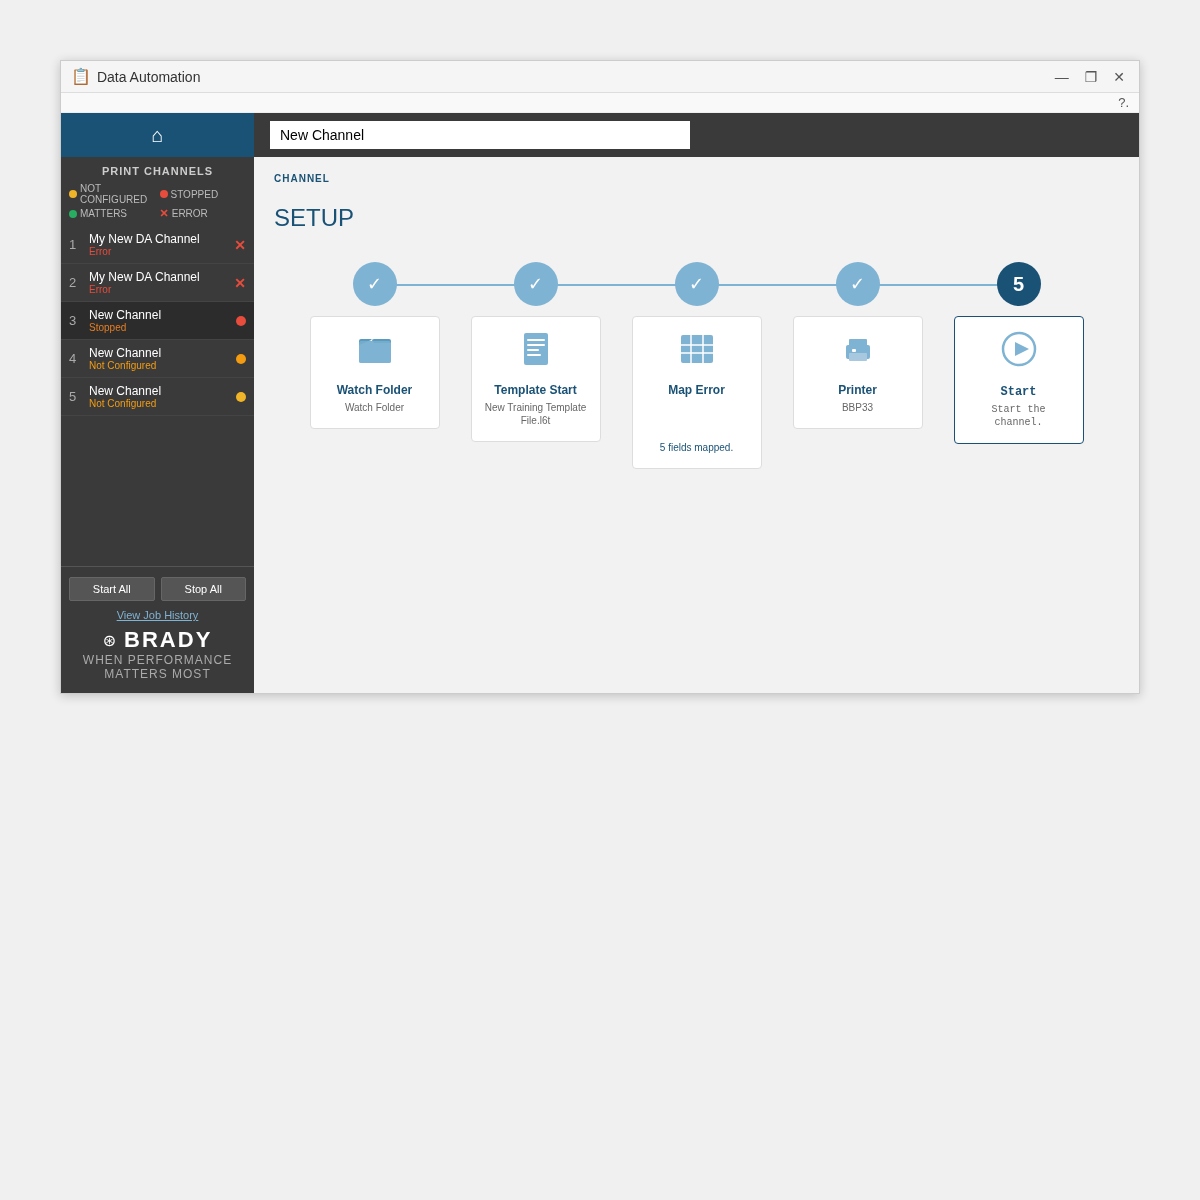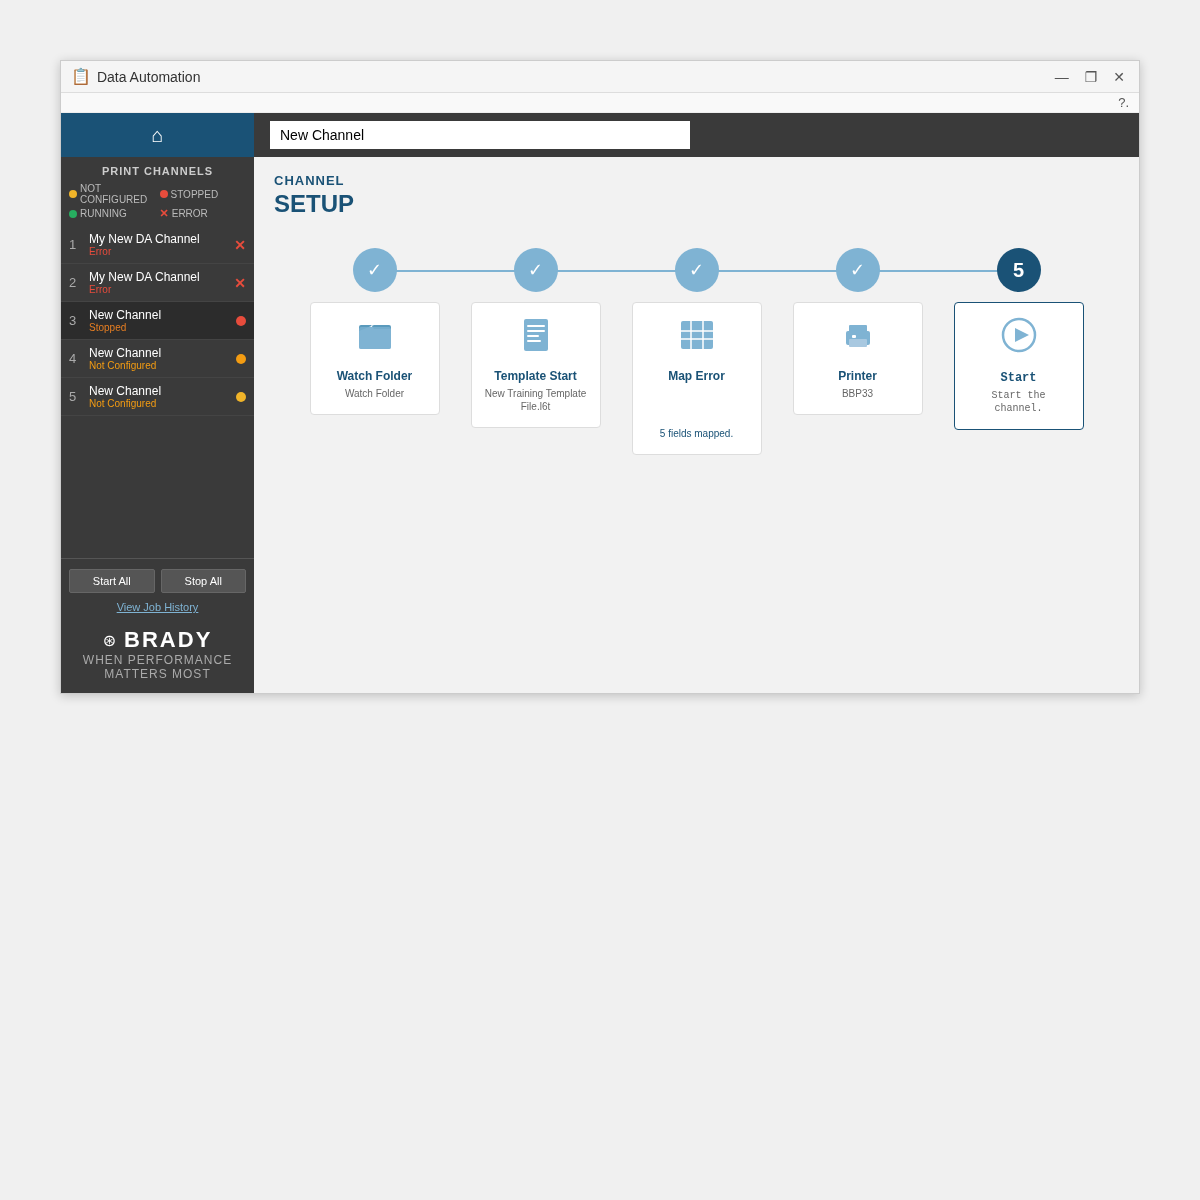--- a/index.html
+++ b/index.html
@@ -112,21 +112,20 @@
       color: #fff;
       border-radius: 2px;
     }
     .view-history {
       text-align: center;
       color: #7fb3d3;
       font-size: 11px;
       cursor: pointer;
       display: block;
       text-decoration: underline;
-      margin-bottom: 8px;
     }
     .brady-logo {
       text-align: center;
       color: #fff;
       padding: 6px 0 2px;
     }
     .brady-logo-text {
       font-size: 22px;
       font-weight: bold;
       letter-spacing: 2px;
@@ -161,29 +160,29 @@
       background: #fff;
     }
 
     .content-area {
       flex: 1;
       padding: 16px 20px;
       background: #f2f2f2;
     }
 
     .section-label {
-      font-size: 13px;
+      font-size: 10px;
       color: #1a5276;
       font-weight: 600;
       letter-spacing: 1px;
-      margin-bottom: 2px;
+      margin-bottom: 20px;
     }
     .section-title {
       font-size: 24px;
-      font-weight: bold;
+      font-weight: normal;
       color: #1a5276;
       margin-bottom: 20px;
     }
 
     
     .wizard-steps {
       display: flex;
       align-items: flex-start;
       gap: 0;
       padding: 10px 20px;
@@ -285,21 +284,21 @@
         <div class="legend-item">
           <span class="legend-dot" style="background:#f0b429;"></span>
           <span>NOT CONFIGURED</span>
         </div>
         <div class="legend-item">
           <span class="legend-dot" style="background:#e74c3c;"></span>
           <span>STOPPED</span>
         </div>
         <div class="legend-item">
           <span class="legend-dot" style="background:#27ae60;"></span>
-          <span>RUNNING</span>
+          <span>MATTERS</span>
         </div>
         <div class="legend-item">
           <span class="legend-x">✕</span>
           <span>ERROR</span>
         </div>
       </div>
 
       <div class="channel-list">
 
         <div class="channel-item">

